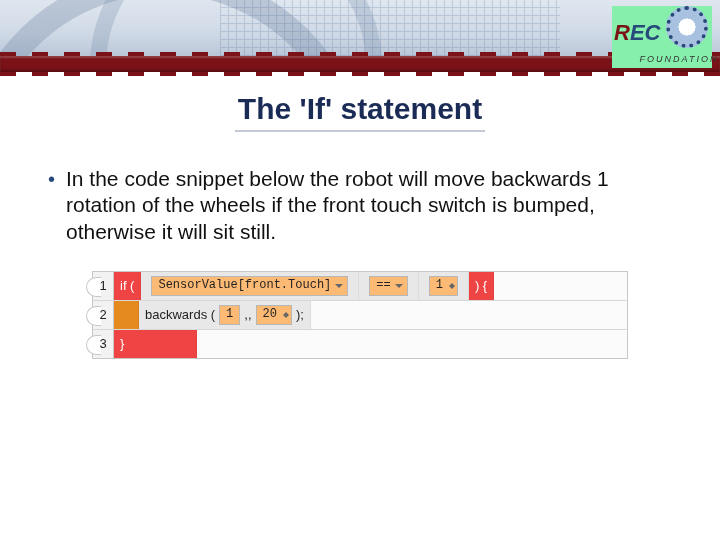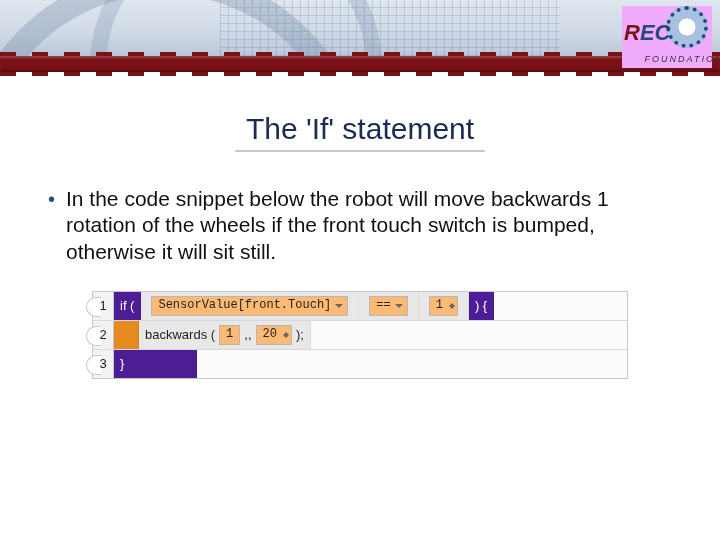--- a/index.html
+++ b/index.html
@@ -12,44 +12,44 @@
     border:16px solid rgba(120,140,170,.28);border-radius:50%}
   .grid{position:absolute;left:220px;top:0;width:340px;height:56px;opacity:.22;
     background-image:linear-gradient(0deg,#4a6a9a 1px,transparent 1px),linear-gradient(90deg,#4a6a9a 1px,transparent 1px);
     background-size:8px 8px}
   .ribbon{position:absolute;left:0;top:56px;width:720px;height:16px;background:#7a1218;
     box-shadow:inset 0 2px 2px rgba(255,255,255,.2),inset 0 -2px 3px rgba(0,0,0,.3)}
   .ribbon:before{content:"";position:absolute;left:0;top:-4px;width:720px;height:4px;
     background:repeating-linear-gradient(90deg,#7a1218 0 16px,transparent 16px 32px)}
   .ribbon:after{content:"";position:absolute;left:0;bottom:-4px;width:720px;height:4px;
     background:repeating-linear-gradient(90deg,#7a1218 0 16px,transparent 16px 32px)}
-  .logo{position:absolute;right:8px;top:6px;width:90px;height:62px;background:#f0abfc;text-align:center;
+  .logo{position:absolute;right:8px;top:6px;width:100px;height:62px;background:#86efac;text-align:center;
     font-family:Arial,sans-serif}
   .logo-gear{position:absolute;right:4px;top:0;width:34px;height:34px;border-radius:50%;
     border:4px dotted #274a7a;background:radial-gradient(circle,#fff 35%,transparent 36%),#a9c1e0}
   .logo-text{position:absolute;left:2px;top:14px;font-size:22px;font-weight:900;font-style:italic}
   .logo-text .r{color:#7a1218}.logo-text .ec{color:#274a7a}
   .logo-sub{position:absolute;left:17px;bottom:4px;width:100%;font-size:9px;letter-spacing:2px;color:#333;font-style:italic}
 
-  .title{margin:34px 0 0 0;text-align:center;font-size:30px;font-weight:400;color:#1a2b55}
+  .title{margin:14px 0 0 0;text-align:center;font-size:30px;font-weight:700;color:#1a2b55}
   .title-underline{width:250px;height:2px;background:#c3cad6;margin:4px auto 0}
 
   .body{padding:34px 48px 8px 48px;font-size:21px;color:#111;line-height:1.25}
   ul.bul{list-style:none;padding:0;margin:0}
   ul.bul>li:before{content:"•";color:#274a7a;font-size:20px;display:inline-block;width:18px;margin-left:-18px}
   ul.bul>li{padding-left:18px}
 
   .code{margin:26px auto 0;width:534px;border:1px solid #c7c7c7;background:#fbfbfb;font-family:"Segoe UI",Tahoma,Arial,sans-serif;font-size:13px;color:#222}
   .row{display:flex;align-items:stretch;height:28px;border-bottom:1px solid #d8d8d8}
   .row:last-child{border-bottom:none}
   .ln{width:20px;display:flex;align-items:center;justify-content:center;background:#f2f2f2;border-right:1px solid #c7c7c7;position:relative}
   .ln:before{content:"";position:absolute;left:-7px;top:5px;width:14px;height:18px;border:1px solid #c7c7c7;border-right:none;border-radius:10px 0 0 10px;background:#fff}
   .ln span{position:relative;z-index:1}
   .blk{flex:0 0 auto;display:flex;align-items:center;padding:0 6px;white-space:nowrap;border-right:1px solid rgba(0,0,0,.05)}
-  .orange{background:#4c1d95;color:#fff}
+  .orange{background:#ef4444;color:#fff}
   .grey{background:#e8e8e8}
   .field{background:#fdba74;border:1px solid #b7b7b7;height:18px;display:inline-flex;align-items:center;padding:0 6px;margin:0 4px;color:#222;font-family:"Courier New",monospace;font-size:12px}
   .dd{position:relative;padding-right:16px}
   .dd:after{content:"";position:absolute;right:4px;top:7px;border:4px solid transparent;border-top-color:#666}
   .spin{position:relative;padding-right:14px}
   .spin:before,.spin:after{content:"";position:absolute;right:2px;border:3px solid transparent}
   .spin:before{top:3px;border-bottom-color:#666}
   .spin:after{bottom:3px;border-top-color:#666}
   .gap{flex:1;background:#fbfbfb}
   .indent{width:24px;background:#e58a1f;border-right:1px solid rgba(0,0,0,.08)}

